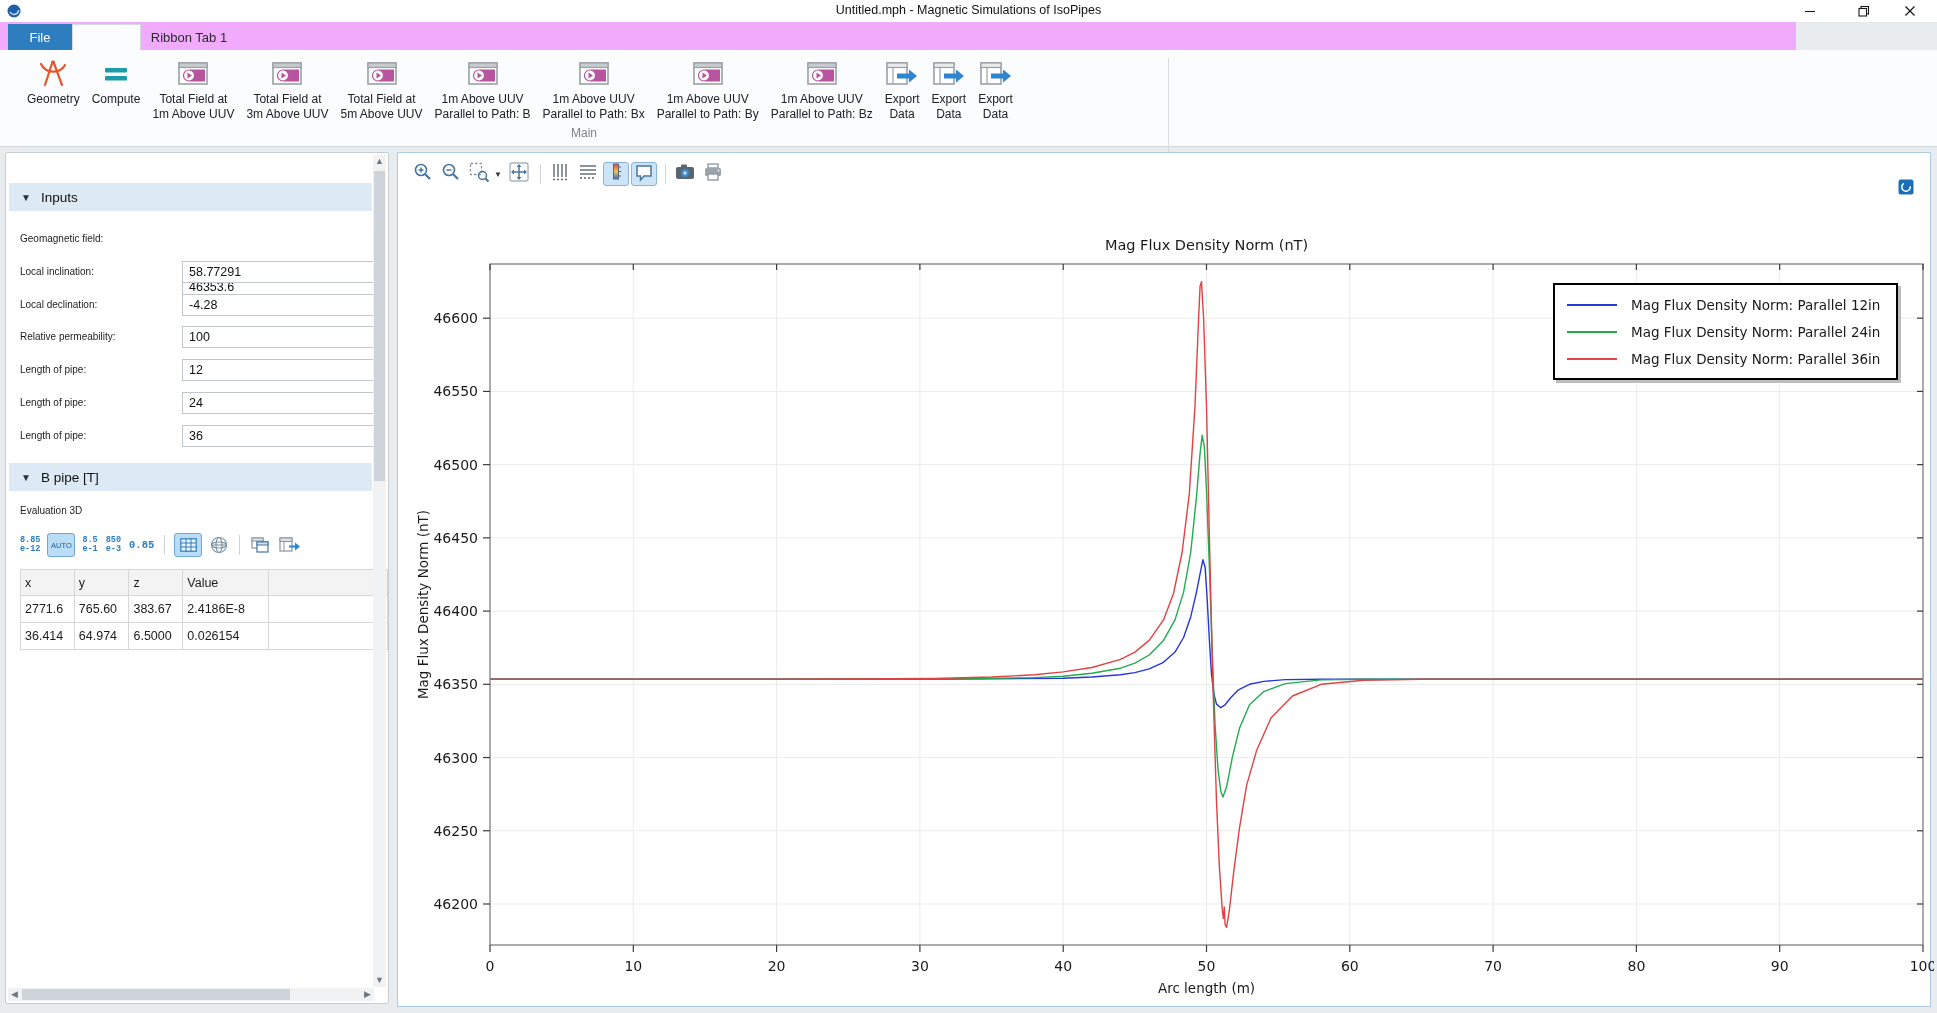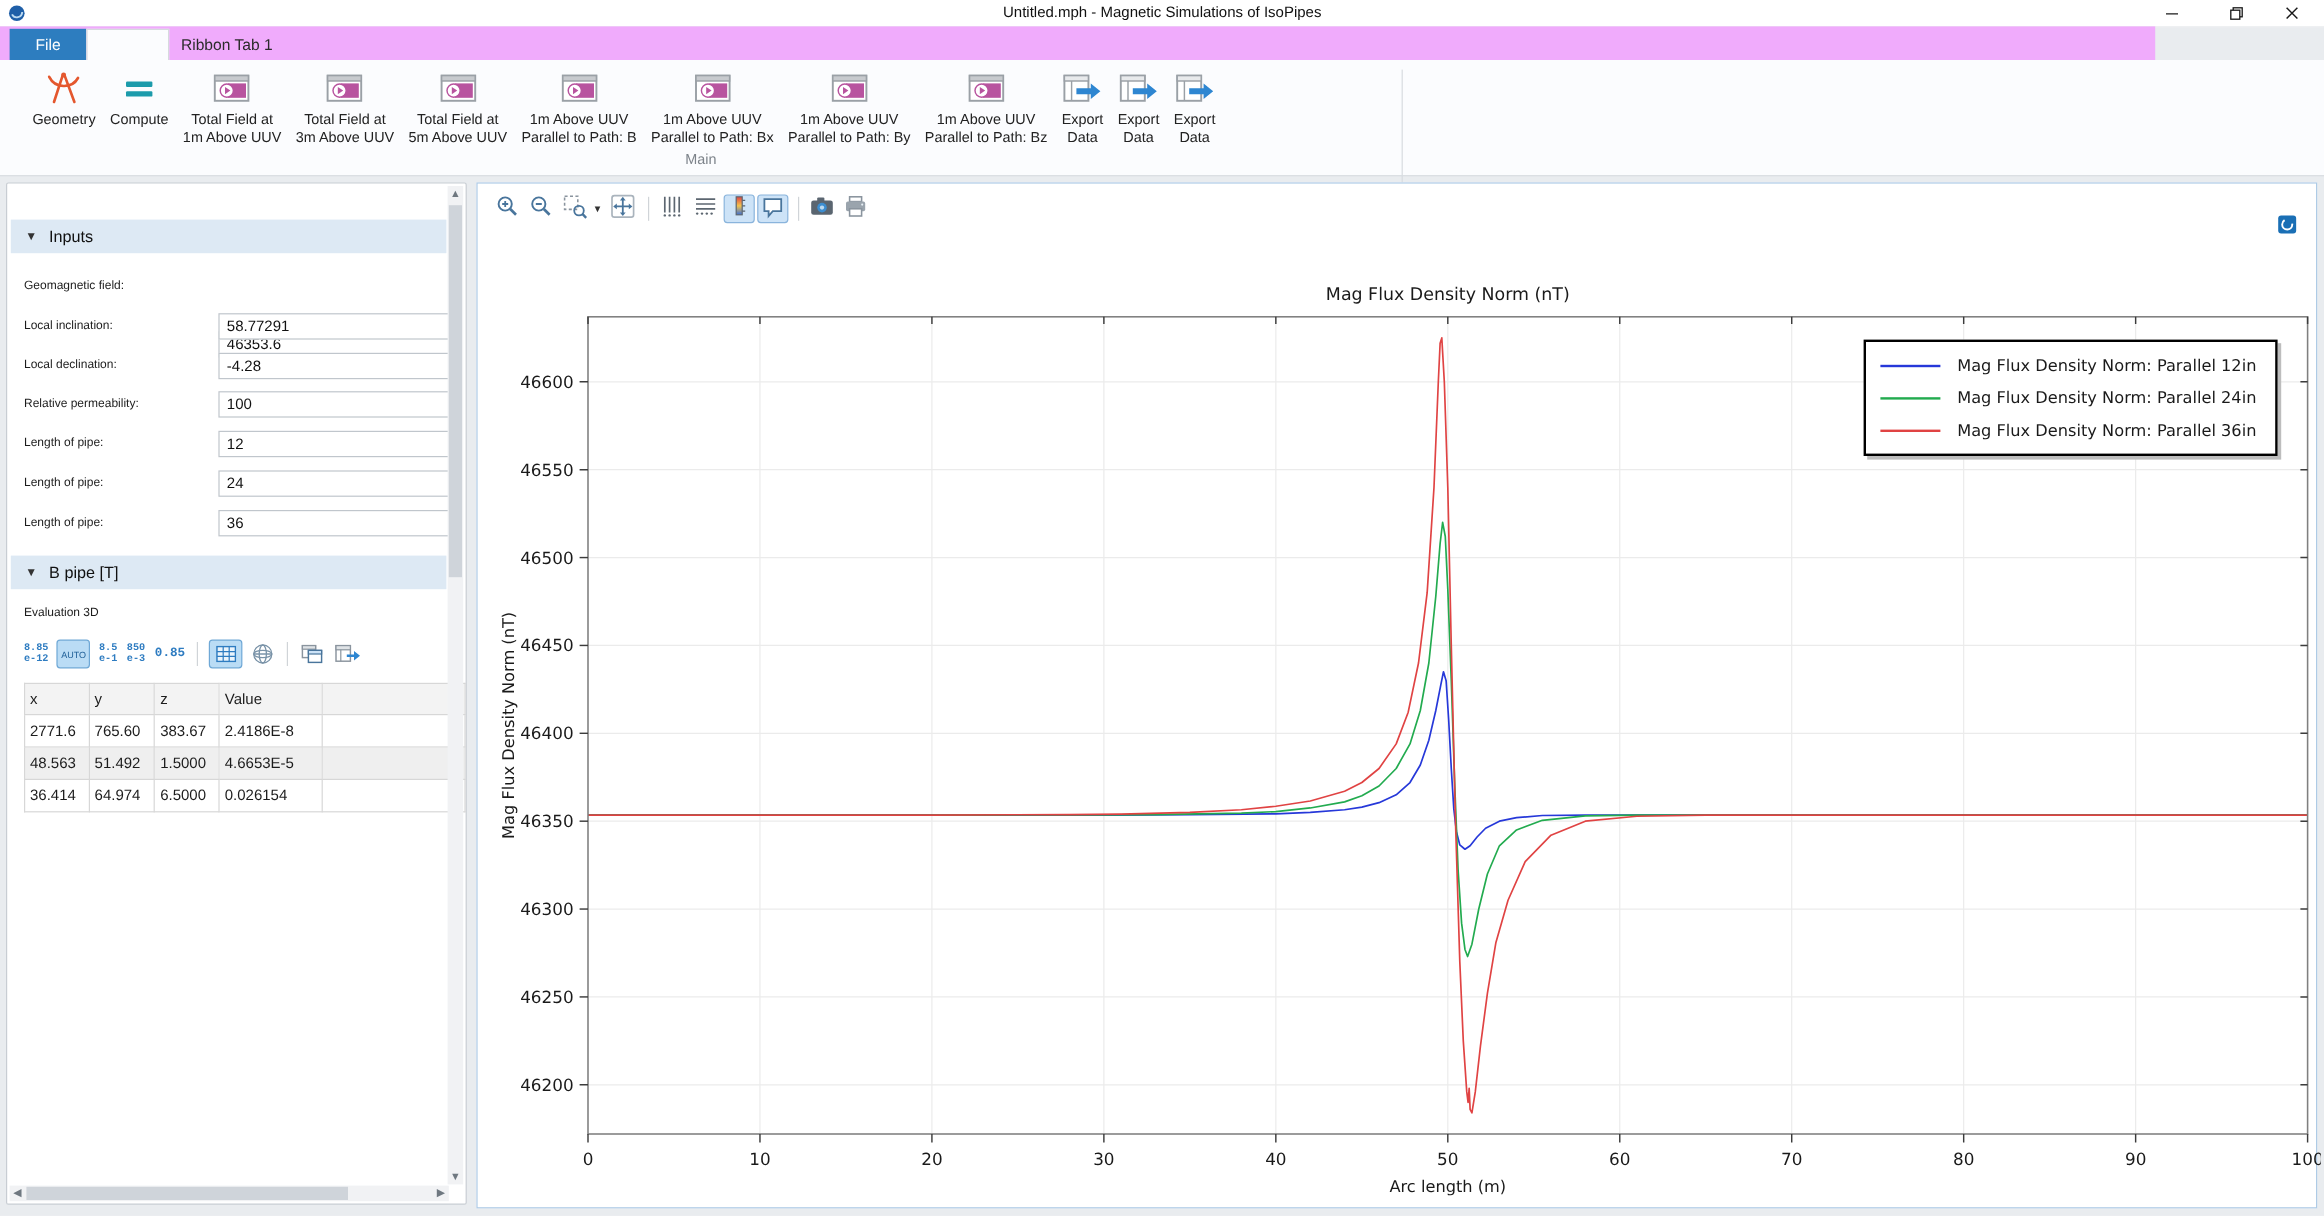--- a/index.html
+++ b/index.html
@@ -344,27 +344,20 @@
             <th style="width:47px">y</th>
             <th style="width:46px">z</th>
             <th style="width:80px">Value</th>
             <th style="width:130px"></th>
           </tr>
           <tr class="">
             <td>2771.6</td>
             <td>765.60</td>
             <td>383.67</td>
             <td>2.4186E-8</td>
-            <td></td>
-          </tr>
-          <tr class="alt">
-            <td>48.563</td>
-            <td>51.492</td>
-            <td>1.5000</td>
-            <td>4.6653E-5</td>
             <td></td>
           </tr>
           <tr class="">
             <td>36.414</td>
             <td>64.974</td>
             <td>6.5000</td>
             <td>0.026154</td>
             <td></td>
           </tr>
         </tbody>

